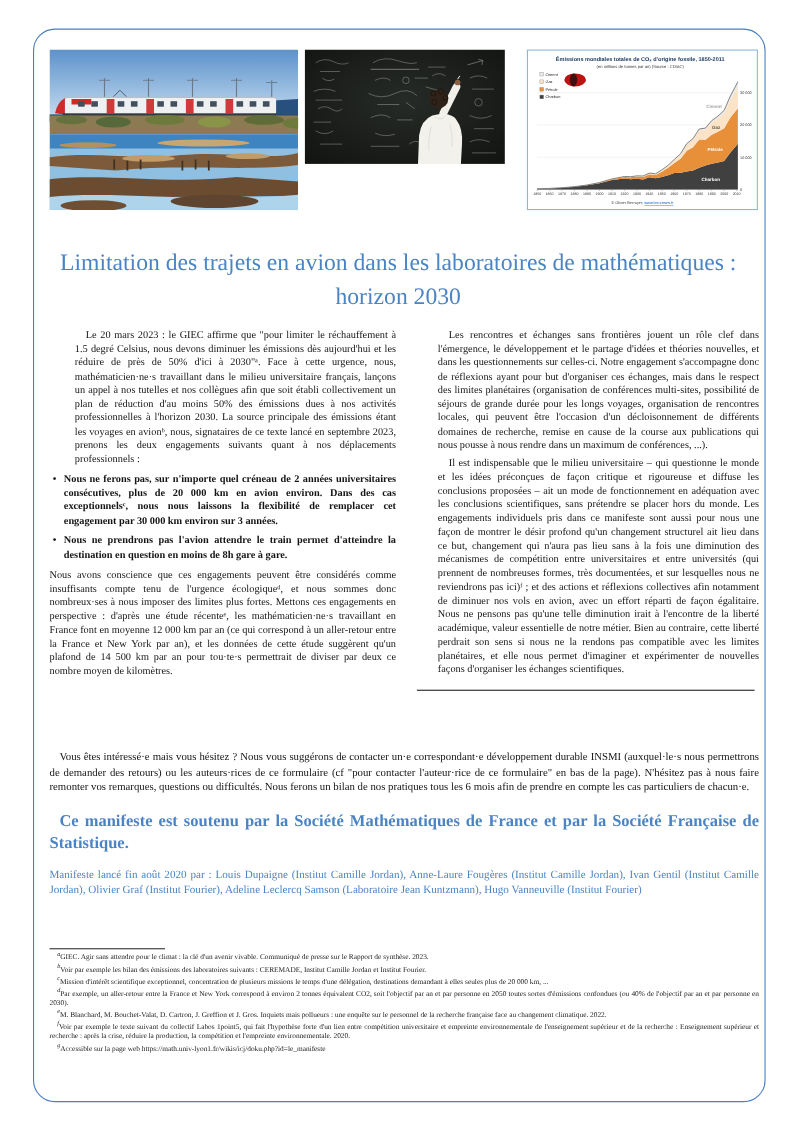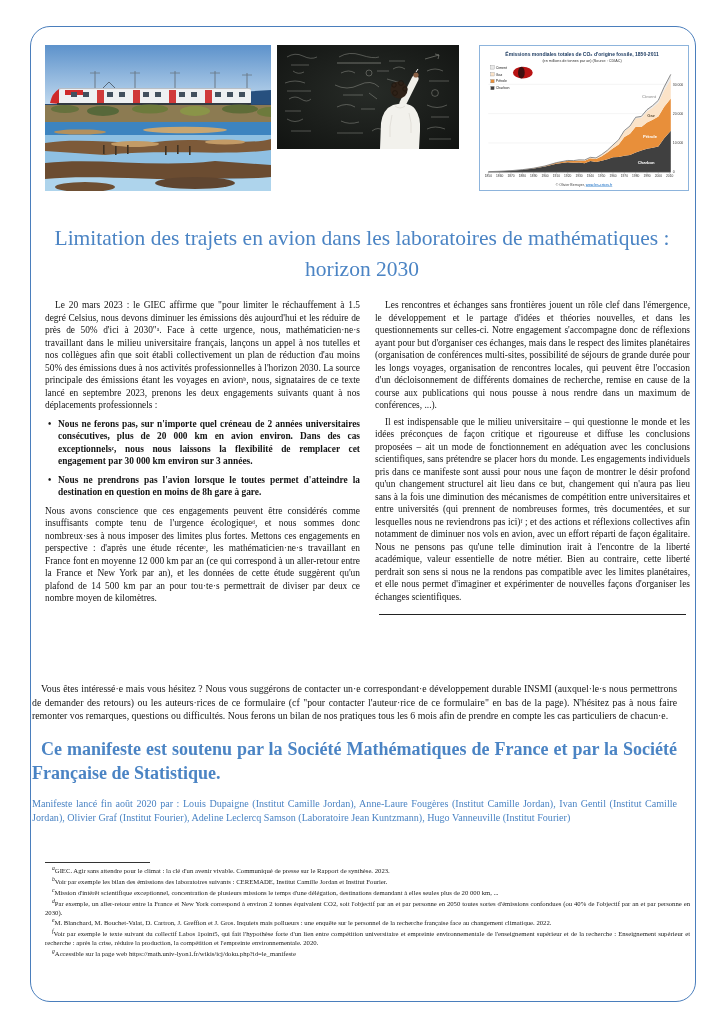--- a/index.html
+++ b/index.html
@@ -17,30 +17,30 @@
   .images-row svg{width:100%;height:100%;display:block;}
 
   
   .doc-title{position:absolute;left:42px;top:223px;width:640px;text-align:center;
              font-size:21.5px;line-height:1.42;color:#4b84c4;font-family:Liberation Serif, serif;}
 
   
   .columns{position:absolute;left:45px;top:299px;width:645px;display:flex;gap:15px;}
   .col{flex:1;font-size:9.4px;line-height:1.33;text-align:justify;}
   .col p{margin:0 0 4px 0;}
-  .col p.indent{text-indent:10px;}
+  .col p.indent{text-indent:10px;margin-left:23px;}
   ul.commitments{list-style:none;margin:6px 0 4px 0;padding:0 0 0 13px;font-weight:bold;}
   ul.commitments li{position:relative;margin-bottom:6px;text-align:justify;}
   ul.commitments li::before{content:"\2022";position:absolute;left:-10px;}
   .col-rule{border:none;border-top:1px solid #222;margin:11px 4px 0 4px;}
 
   
-  .outro{position:absolute;left:32px;top:682px;width:645px;font-size:9.8px;line-height:1.4;text-align:justify;}
+  .outro{position:absolute;left:45px;top:682px;width:645px;font-size:9.8px;line-height:1.4;text-align:justify;}
   .outro .contact{text-indent:9px;margin:0 0 14px 0;}
-  .support{color:#4b84c4;font-weight:bold;font-size:18px;line-height:1.35;text-indent:9px;margin:0 0 11px 0;}
+  .support{color:#4b84c4;font-weight:bold;font-size:15px;line-height:1.35;text-indent:9px;margin:0 0 11px 0;}
   .signatures{font-weight:bold;font-size:10.8px;text-indent:9px;margin:0 0 16px 0;}
   .launch{color:#4b84c4;font-size:10.1px;line-height:1.38;margin:0;}
 
   
   .footnotes{position:absolute;left:45px;top:862px;width:645px;font-size:6.7px;line-height:1.3;color:#1a1a1a;}
   .fn-rule{width:105px;border:none;border-top:0.8px solid #333;margin:0 0 2px 0;}
   .footnotes p{margin:0;text-indent:7px;text-align:justify;}
   .footnotes sup{font-style:italic;font-size:5.6px;}
 
   
@@ -288,21 +288,21 @@
     </div>
   </div>
 
   <div class="doc-title">Limitation des trajets en avion dans les laboratoires de mathématiques : horizon 2030</div>
 
   <div class="columns">
     <div class="col">
       <p class="indent">Le 20 mars 2023 : le GIEC affirme que "pour limiter le réchauffement à 1.5 degré Celsius, nous devons diminuer les émissions dès aujourd'hui et les réduire de près de 50% d'ici à 2030"ᵃ. Face à cette urgence, nous, mathématicien·ne·s travaillant dans le milieu universitaire français, lançons un appel à nos tutelles et nos collègues afin que soit établi collectivement un plan de réduction d'au moins 50% des émissions dues à nos activités professionnelles à l'horizon 2030. La source principale des émissions étant les voyages en avionᵇ, nous, signataires de ce texte lancé en septembre 2023, prenons les deux engagements suivants quant à nos déplacements professionnels :</p>
       <ul class="commitments">
         <li>Nous ne ferons pas, sur n'importe quel créneau de 2 années universitaires consécutives, plus de 20 000 km en avion environ. Dans des cas exceptionnelsᶜ, nous nous laissons la flexibilité de remplacer cet engagement par 30 000 km environ sur 3 années.</li>
-        <li>Nous ne prendrons pas l'avion lorsque le toutes permet d'atteindre la destination en question en moins de 8h gare à gare.</li>
+        <li>Nous ne prendrons pas l'avion attendre le train permet d'atteindre la destination en question en moins de 8h gare à gare.</li>
       </ul>
       <p>Nous avons conscience que ces engagements peuvent être considérés comme insuffisants compte tenu de l'urgence écologiqueᵈ, et nous sommes donc nombreux·ses à nous imposer des limites plus fortes. Mettons ces engagements en perspective : d'après une étude récenteᵉ, les mathématicien·ne·s travaillant en France font en moyenne 12 000 km par an (ce qui correspond à un aller-retour entre la France et New York par an), et les données de cette étude suggèrent qu'un plafond de 14 500 km par an pour tou·te·s permettrait de diviser par deux ce nombre moyen de kilomètres.</p>
     </div>
     <div class="col">
       <p class="indent">Les rencontres et échanges sans frontières jouent un rôle clef dans l'émergence, le développement et le partage d'idées et théories nouvelles, et dans les questionnements sur celles-ci. Notre engagement s'accompagne donc de réflexions ayant pour but d'organiser ces échanges, mais dans le respect des limites planétaires (organisation de conférences multi-sites, possibilité de séjours de grande durée pour les longs voyages, organisation de rencontres locales, qui peuvent être l'occasion d'un décloisonnement de différents domaines de recherche, remise en cause de la course aux publications qui nous pousse à nous rendre dans un maximum de conférences, ...).</p>
       <p class="indent">Il est indispensable que le milieu universitaire – qui questionne le monde et les idées préconçues de façon critique et rigoureuse et diffuse les conclusions proposées – ait un mode de fonctionnement en adéquation avec les conclusions scientifiques, sans prétendre se placer hors du monde. Les engagements individuels pris dans ce manifeste sont aussi pour nous une façon de montrer le désir profond qu'un changement structurel ait lieu dans ce but, changement qui n'aura pas lieu sans à la fois une diminution des mécanismes de compétition entre universitaires et entre universités (qui prennent de nombreuses formes, très documentées, et sur lesquelles nous ne reviendrons pas ici)ᶠ ; et des actions et réflexions collectives afin notamment de diminuer nos vols en avion, avec un effort réparti de façon égalitaire. Nous ne pensons pas qu'une telle diminution irait à l'encontre de la liberté académique, valeur essentielle de notre métier. Bien au contraire, cette liberté perdrait son sens si nous ne la rendons pas compatible avec les limites planétaires, et elle nous permet d'imaginer et expérimenter de nouvelles façons d'organiser les échanges scientifiques.</p>
       <hr class="col-rule">
     </div>
   </div>
 

